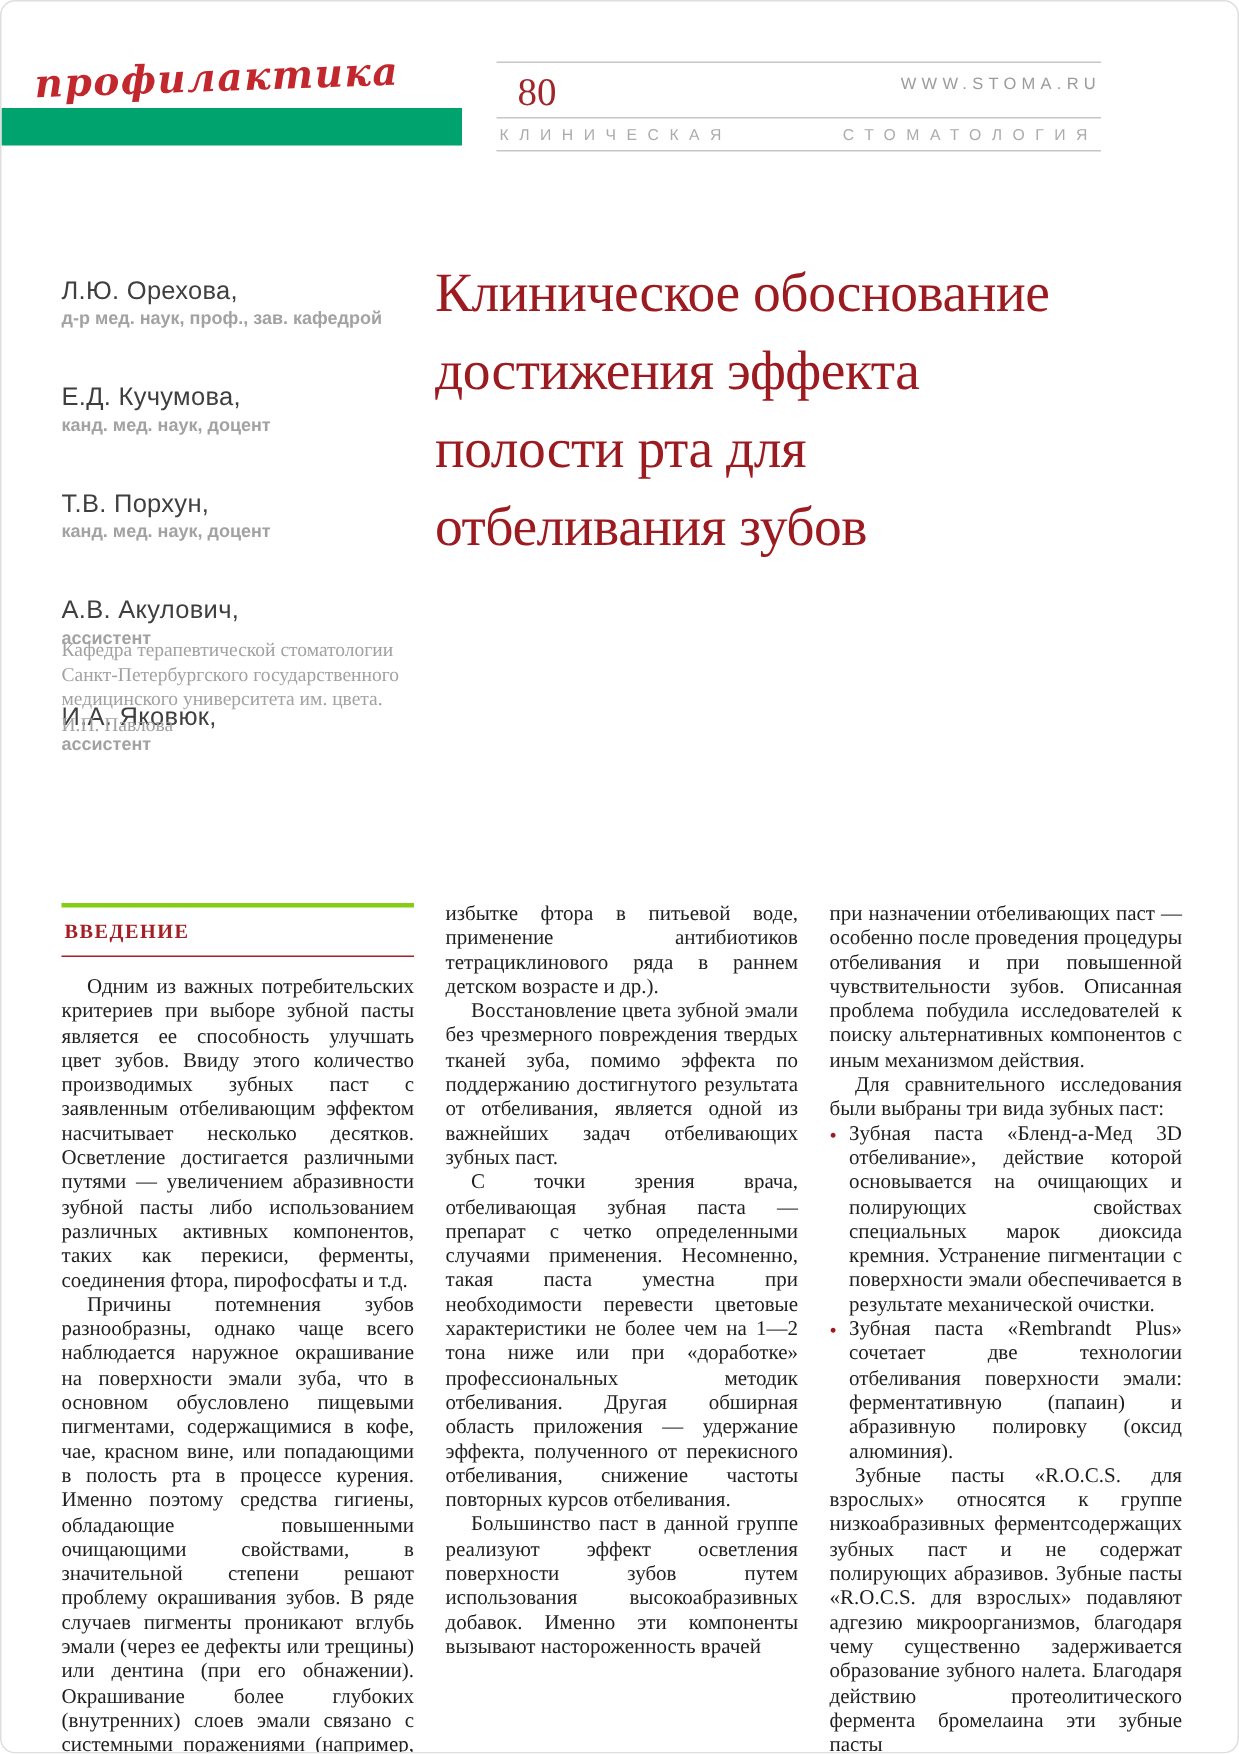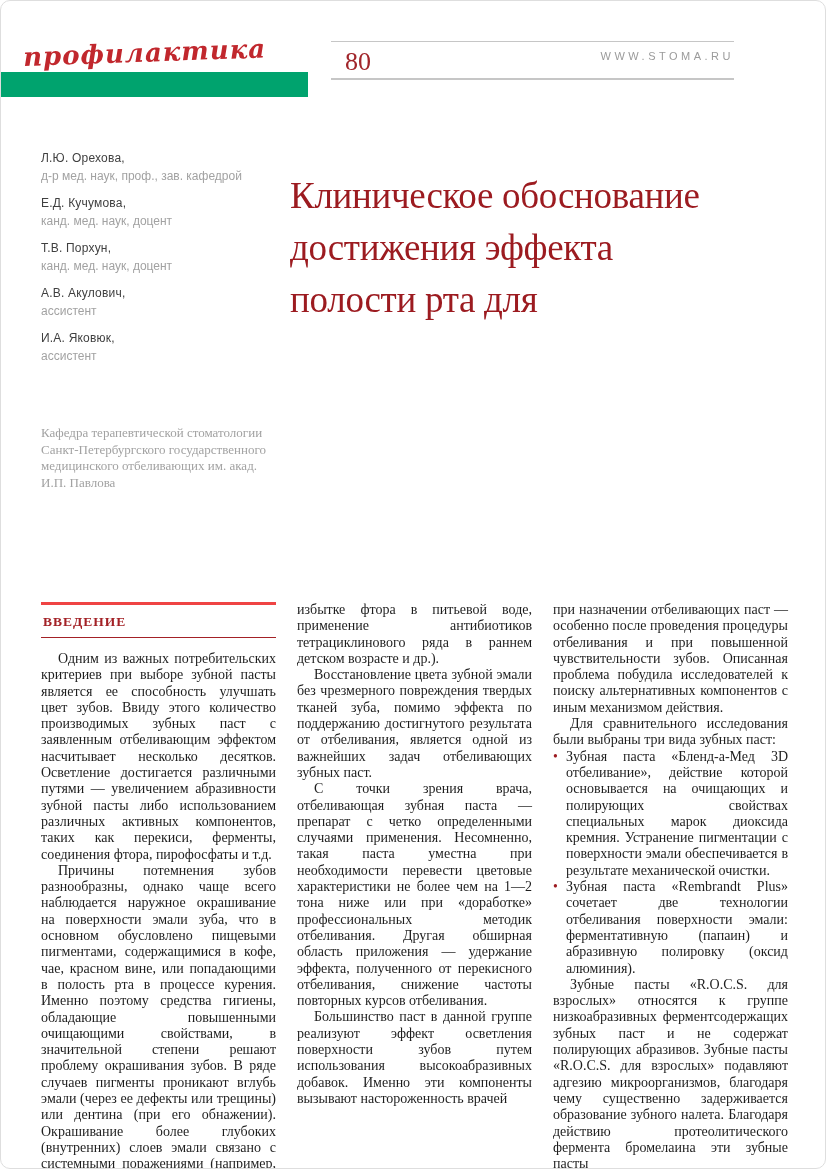--- a/index.html
+++ b/index.html
@@ -28,37 +28,37 @@
     letter-spacing:3.5px;color:#9b9b9b;
   }
   .mast-row2{
     display:flex;justify-content:space-between;padding:5px 2px 4px 2px;
     font-family:"Liberation Sans",sans-serif;font-size:10.5px;
     letter-spacing:7px;color:#ababab;
   }
   
   .authors{position:absolute;left:40px;top:148px;width:245px;font-family:"Liberation Sans",sans-serif;}
   .author{margin-bottom:10px;}
-  .author-name{font-size:12px;color:#3f3f3f;letter-spacing:.2px;line-height:18px;}
-  .author-degree{font-size:12px;color:#a2a2a2;line-height:15px;margin-top:2px;}
+  .author-name{font-size:17px;color:#3f3f3f;letter-spacing:.2px;line-height:18px;margin-top:36px;}
+  .author-degree{font-size:12px;color:#a2a2a2;line-height:15px;margin-top:2px;font-weight:bold;}
   .affiliation{
     position:absolute;left:40px;top:424px;width:245px;
     font-family:Liberation Serif, serif;font-size:13px;
     color:#a2a2a2;line-height:16.5px;
   }
   
   .article-title{
     position:absolute;left:289px;top:141px;width:515px;
     font-family:"Liberation Serif",serif;font-weight:400;
     font-size:37px;line-height:52px;color:#9c1b20;letter-spacing:-.3px;margin-top:28px;
   }
   
   .columns{position:absolute;left:40px;top:601px;width:748px;display:flex;gap:21px;}
   .col{width:235px;flex:0 0 235px;}
-  .intro-box{border-top:3px solid #ef4444;border-bottom:1px solid #a32126;padding:7px 2px 7px 2px;margin-bottom:13px;}
+  .intro-box{border-top:3px solid #84cc16;border-bottom:1px solid #a32126;padding:7px 2px 7px 2px;margin-bottom:13px;}
   .intro-label{
     font-family:"Liberation Serif",serif;font-weight:bold;
     font-size:13.5px;letter-spacing:1px;color:#a32126;
   }
   .col p{
     margin:0;font-size:14px;line-height:16.3px;text-align:justify;
     color:#1e1e1e;font-family:"Liberation Serif",serif;
   }
   .indent{text-indent:17px;}
   .bullet-item{position:relative;padding-left:13px;box-sizing:border-box;}
@@ -75,20 +75,24 @@
   <div class="rubric-script">профилактика</div>
   <div class="green-bar"></div>
 
   <div class="mast">
     <div class="mast-rule"></div>
     <div class="mast-row1">
       <span class="page-number">80</span>
       <span class="site-url">WWW.STOMA.RU</span>
     </div>
     <div class="mast-rule"></div>
+    <div class="mast-row2">
+      <span>КЛИНИЧЕСКАЯ</span>
+      <span>СТОМАТОЛОГИЯ</span>
+    </div>
     <div class="mast-rule"></div>
   </div>
 
   <div class="authors">
     <div class="author">
       <div class="author-name">Л.Ю. Орехова,</div>
       <div class="author-degree">д-р мед. наук, проф., зав. кафедрой</div>
     </div>
     <div class="author">
       <div class="author-name">Е.Д. Кучумова,</div>
@@ -104,28 +108,29 @@
     </div>
     <div class="author">
       <div class="author-name">И.А. Яковюк,</div>
       <div class="author-degree">ассистент</div>
     </div>
   </div>
 
   <div class="affiliation">
     <div>Кафедра терапевтической стоматологии</div>
     <div>Санкт-Петербургского государственного</div>
-    <div>медицинского отбеливающих им. акад.</div>
+    <div>медицинского университета им. цвета.</div>
     <div>И.П. Павлова</div>
   </div>
 
   <div class="article-title">
     <div>Клиническое обоснование</div>
     <div>достижения эффекта</div>
     <div>полости рта для</div>
+    <div>отбеливания зубов</div>
   </div>
 
   <div class="columns">
 
     <div class="col">
       <div class="intro-box">
         <span class="intro-label">ВВЕДЕНИЕ</span>
       </div>
       <p class="indent">Одним из важных потребительских критериев при выборе зубной пасты является ее способность улучшать цвет зубов. Ввиду этого количество производимых зубных паст с заявленным отбеливающим эффектом насчитывает несколько десятков. Осветление достигается различными путями — увеличением абразивности зубной пасты либо использованием различных активных компонентов, таких как перекиси, ферменты, соединения фтора, пирофосфаты и т.д.</p>
       <p class="indent">Причины потемнения зубов разнообразны, однако чаще всего наблюдается наружное окрашивание на поверхности эмали зуба, что в основном обусловлено пищевыми пигментами, содержащимися в кофе, чае, красном вине, или попадающими в полость рта в процессе курения. Именно поэтому средства гигиены, обладающие повышенными очищающими свойствами, в значительной степени решают проблему окрашивания зубов. В ряде случаев пигменты проникают вглубь эмали (через ее дефекты или трещины) или дентина (при его обнажении). Окрашивание более глубоких (внутренних) слоев эмали связано с системными поражениями (например, при</p>

